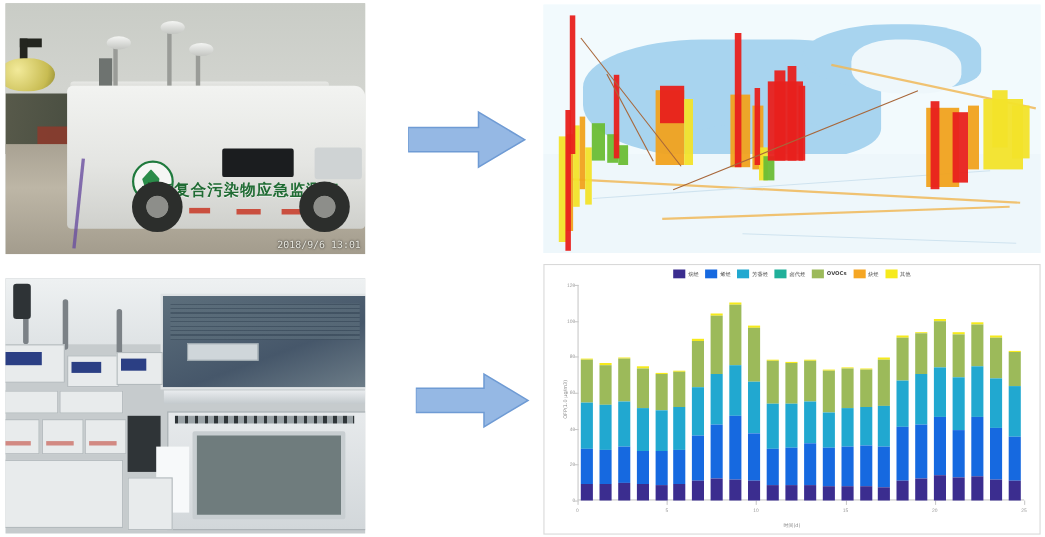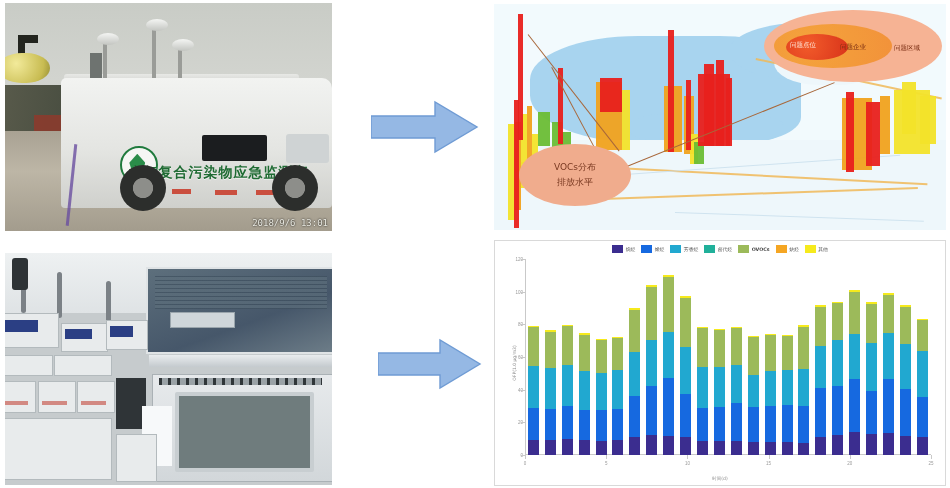--- a/index.html
+++ b/index.html
@@ -263,33 +263,21 @@
       <div class="bar3d" style="left: 386px; top: 92px; width: 10px; height: 58px; bottom: auto; background: rgb(240, 162, 30); opacity: 0.95;"></div>
       <div class="bar3d" style="left: 400px; top: 86px; width: 36px; height: 64px; bottom: auto; background: rgb(242, 227, 42); opacity: 0.95;"></div>
       <div class="bar3d" style="left: 408px; top: 78px; width: 14px; height: 52px; bottom: auto; background: rgb(242, 227, 42); opacity: 0.95;"></div>
       <div class="bar3d" style="left: 426px; top: 92px; width: 16px; height: 48px; bottom: auto; background: rgb(242, 227, 42); opacity: 0.95;"></div>
     </div>
 
   <div class="lead" style="left:34px;top:30px;width:148px;transform:rotate(52deg);"></div>
   <div class="lead" style="left:100px;top:142px;width:90px;transform:rotate(-118deg);"></div>
   <div class="lead" style="left:118px;top:168px;width:240px;transform:rotate(-22deg);"></div>
 
-  <div class="ellipse-voc">
-    <span>VOCs分布</span>
-    <span>排放水平</span>
-  </div>
-
-  <div class="ellipse-outer">
-    <div class="ellipse-mid">
-      <div class="ellipse-inner"></div>
-    </div>
-    <span class="elabel on-red" style="left:26px;top:31px;">问题点位</span>
-    <span class="elabel" style="left:76px;top:33px;">问题企业</span>
-    <span class="elabel" style="left:130px;top:34px;">问题区域</span>
-  </div>
+
 </div>
 
 <div class="panel" id="chart-panel">
   <div class="chart-inner">
     <div class="legend" id="chart-legend">
         <div class="item">
           <span class="sw" style="background: rgb(59, 45, 143);"></span>
           <span>烷烃</span>
         </div>
         <div class="item">

